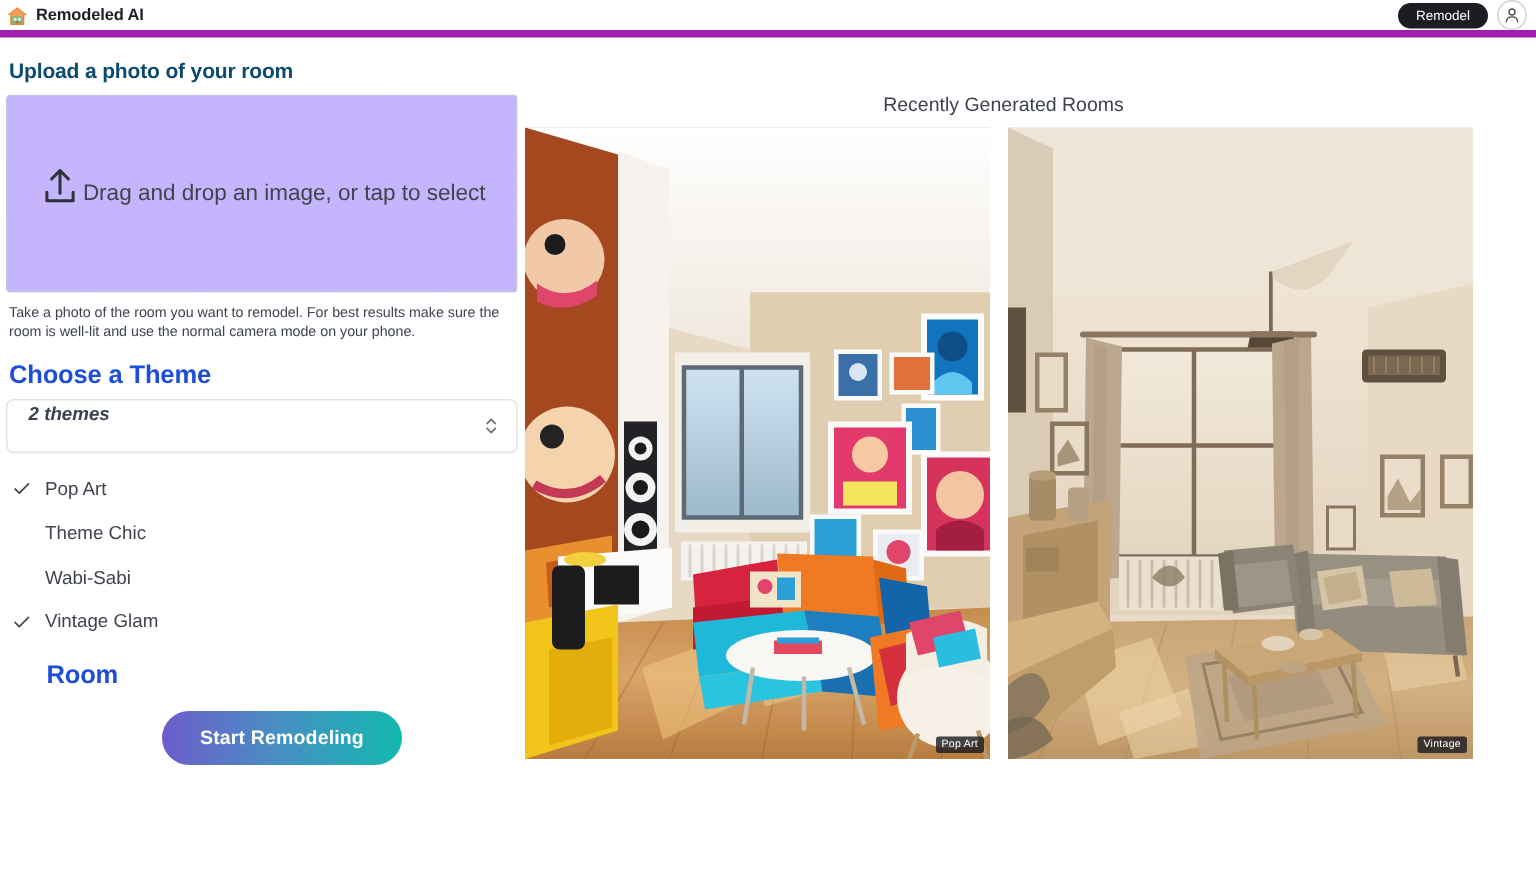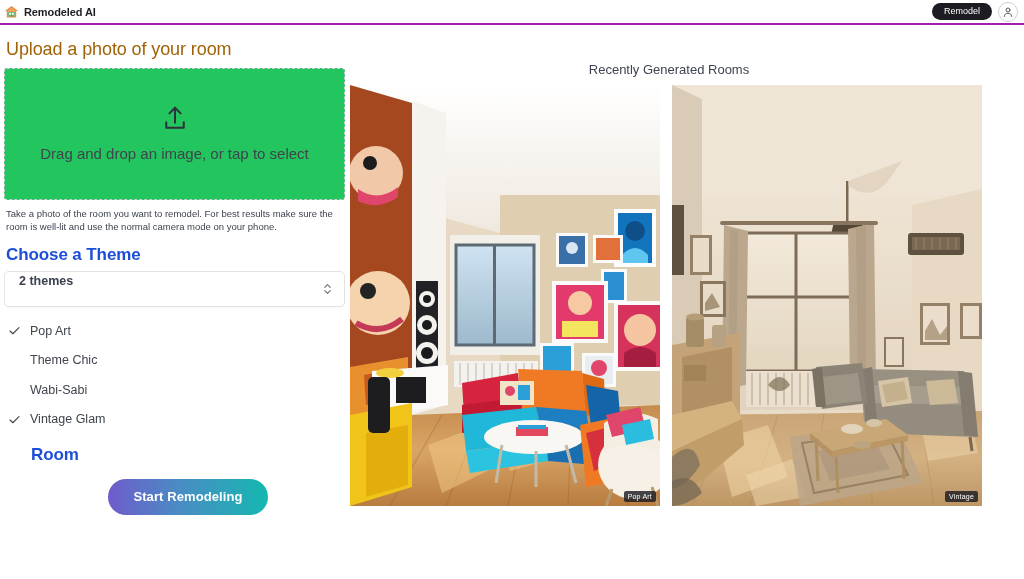--- a/index.html
+++ b/index.html
@@ -11,21 +11,21 @@
     overflow: hidden;
     background: #ffffff;
     font-family: "Liberation Sans", sans-serif;
     color: #333a45;
   }
 
   
   .header {
     position: relative;
     height: 25px;
-    border-bottom: 2px solid #a21caf;
+    border-bottom: 5px solid #a21caf;
     display: flex;
     align-items: center;
     padding: 0 8px 0 4px;
     background: #fff;
   }
   .brand {
     display: flex;
     align-items: center;
     gap: 5px;
   }
@@ -88,33 +88,33 @@
     flex: none;
     padding: 0 5px 0 4px;
   }
   .right-col {
     flex: 1;
     padding: 0 36px 0 0;
   }
 
   
   .panel-title {
-    font-size: 18px;
-    font-weight: 400;
-    color: #a16207;
+    font-size: 14px;
+    font-weight: 700;
+    color: #0c4a6e;
     margin: 14px 0 8px 2px;
     letter-spacing: -0.1px;
   }
   .dropzone {
     height: 132px;
     border: 1px dashed #c9ccd2;
     border-radius: 3px;
-    background: #22c55e;
-    display: flex;
-    flex-direction: column;
+    background: #c4b5fd;
+    display: flex;
+    flex-direction: row;
     align-items: center;
     justify-content: center;
     cursor: pointer;
     padding: 0 20px;
   }
   .dropzone-icon { margin-bottom: 9px; }
   .dropzone-icon svg { display: block; }
   .dropzone-text {
     font-size: 15px;
     color: #40444d;
@@ -139,20 +139,21 @@
     position: relative;
     border: 1px solid #e1e3e8;
     border-radius: 5px;
     background: #fff;
     height: 36px;
     display: flex;
     align-items: center;
     padding: 0 30px 16px 14px;
     cursor: pointer;
     box-shadow: 0 1px 1px rgba(16,22,40,0.03);
+    font-style: italic;
   }
   .select-value {
     font-size: 12.5px;
     font-weight: bold;
     color: #3b4150;
   }
   .select-chevron {
     position: absolute;
     right: 11px;
     top: 50%;

